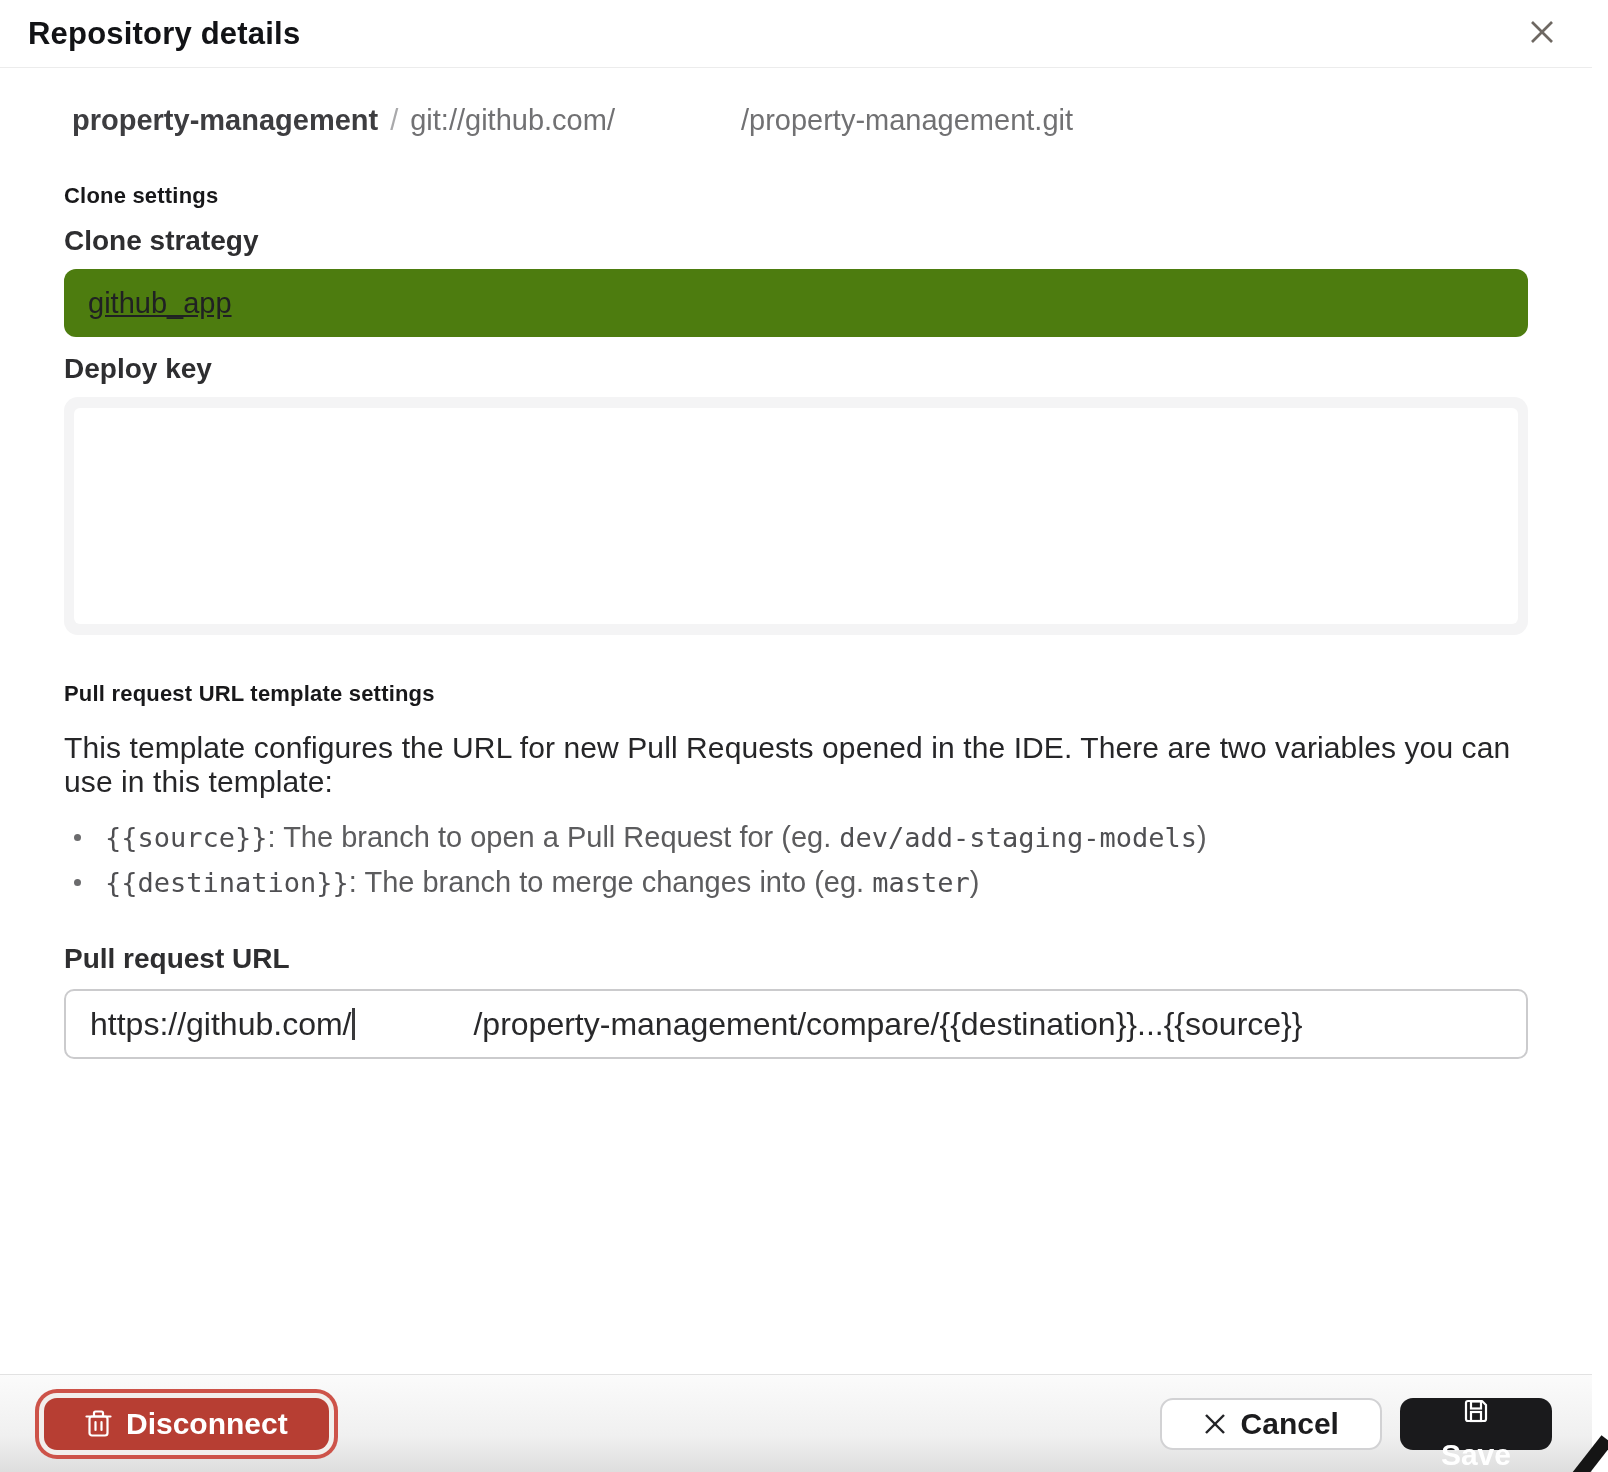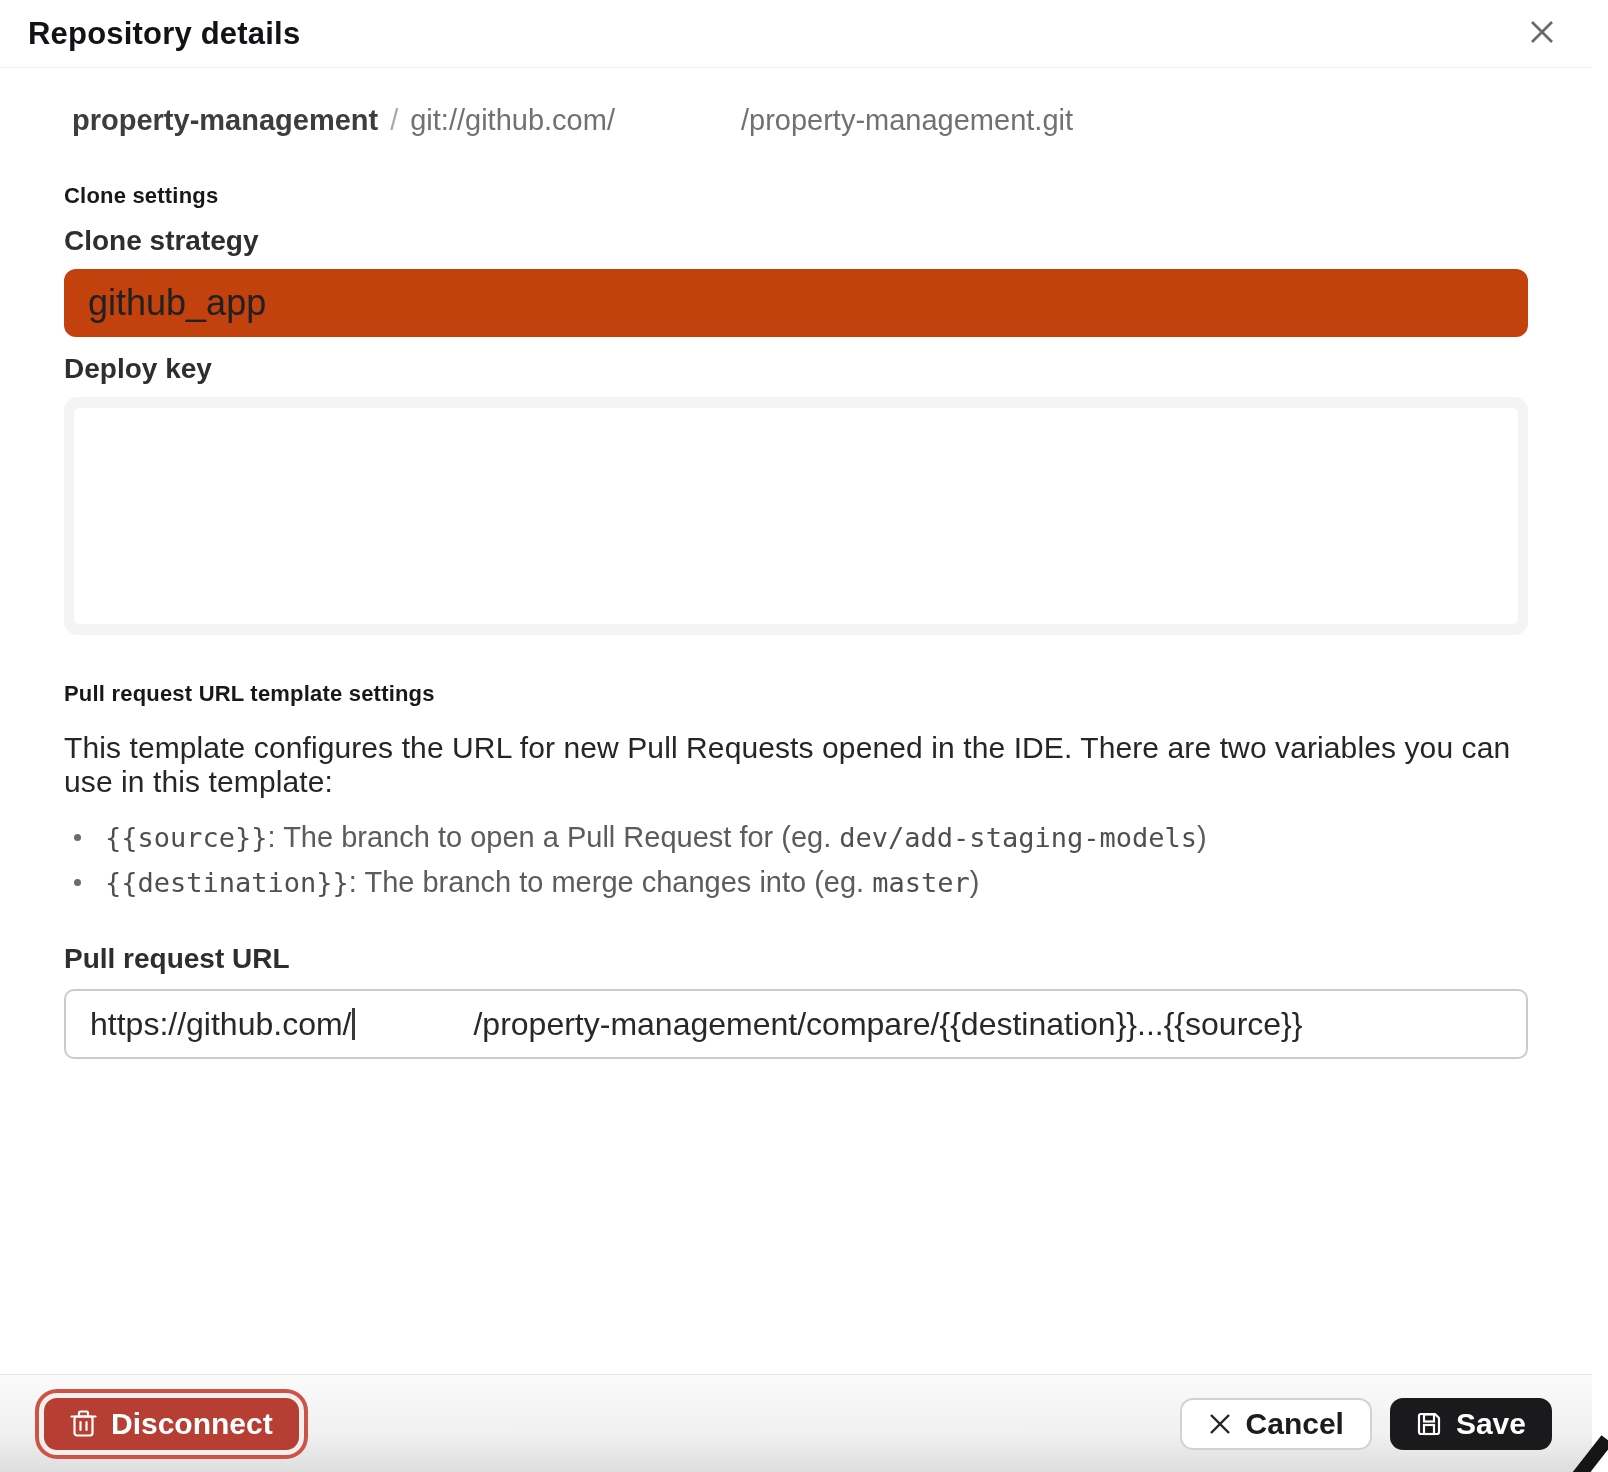--- a/index.html
+++ b/index.html
@@ -53,27 +53,28 @@
   .field-label {
     margin-top: 16px;
     font-size: 28px;
     font-weight: 600;
     color: #2e2e30;
   }
 
   .readonly-field {
     margin-top: 12px;
     height: 68px;
-    background: #c2410c;
+    background: #4d7c0f;
     border-radius: 12px;
     display: flex;
     align-items: center;
     padding: 0 24px;
-    font-size: 36px;
+    font-size: 29px;
     color: #202123;
+    text-decoration: underline;
   }
 
   .deploy-key-frame {
     margin-top: 12px;
     background: #f4f4f5;
     border-radius: 14px;
     padding: 11px 10px;
     height: 238px;
   }
   .deploy-key-area {
@@ -149,40 +150,41 @@
   }
   .btn {
     display: inline-flex;
     align-items: center;
     gap: 14px;
     height: 52px;
     border-radius: 13px;
     font-family: "Liberation Sans", sans-serif;
     font-size: 30px;
     font-weight: 600;
-    padding: 0 26px;
+    padding: 0 41px;
     cursor: pointer;
     border: none;
   }
   .btn-danger {
     background: #b73e33;
     color: #ffffff;
     margin-left: 4px;
     box-shadow: 0 0 0 5px #f2efec, 0 0 0 9px #cd5349;
   }
   .footer-spacer { flex: 1; }
   .btn-secondary {
     background: #ffffff;
     color: #1c1c1e;
     border: 2px solid #d2d2d4;
   }
   .btn-primary {
     background: #1a1a1c;
     color: #ffffff;
     margin-left: 18px;
+    flex-direction: column;
   }
   .btn .icon { display: inline-flex; }
 
   .cursor-artifact {
     position: absolute;
     right: -6px; bottom: -14px;
     width: 14px; height: 52px;
     background: #151515;
     transform: rotate(38deg);
   }

